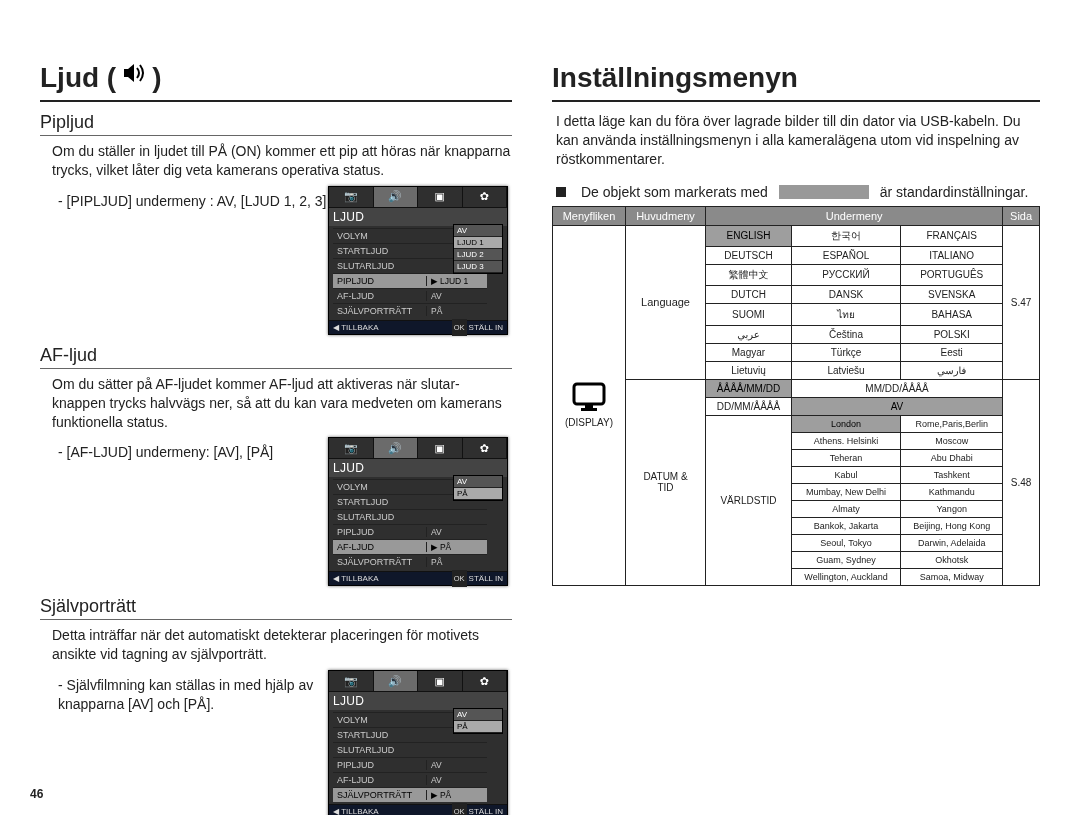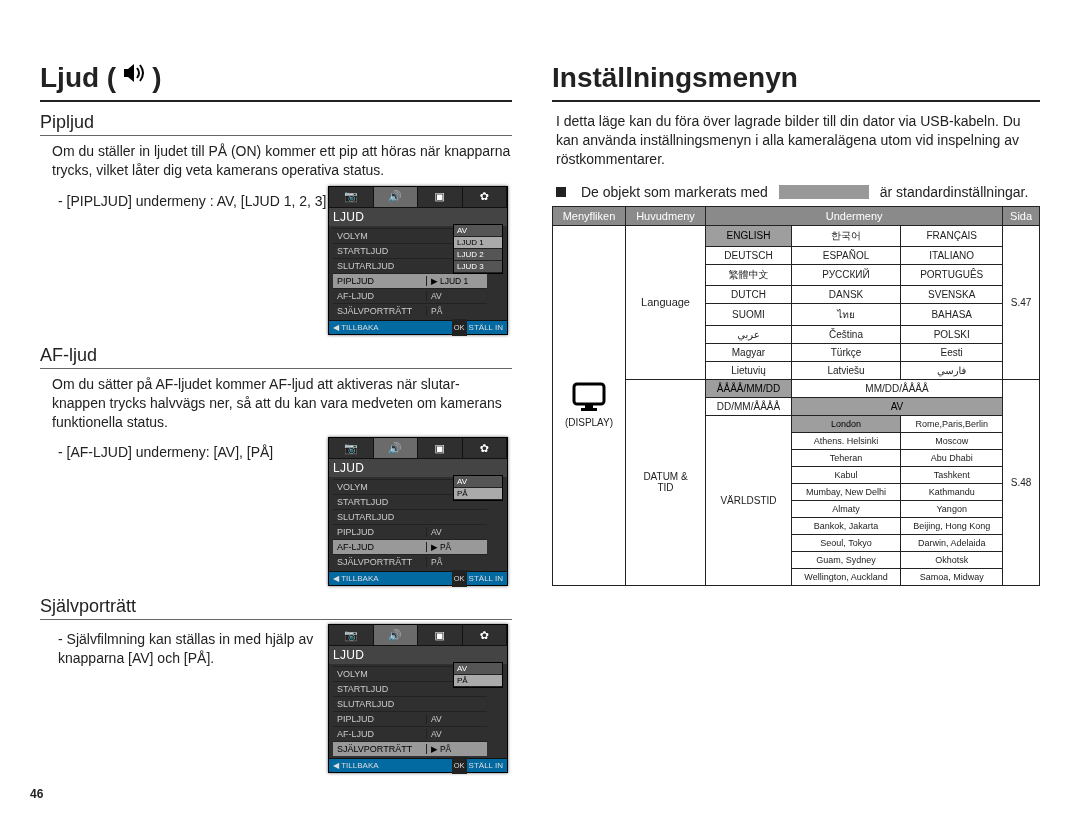--- a/index.html
+++ b/index.html
@@ -119,21 +119,21 @@
     width: 48px;
   }
   .popup-item { font-size: 8px; padding: 1px 3px; color: #fff; border-bottom: 1px solid #222; }
   .popup-item.sel { background: #aaa; color: #000; }
   .cam-footer {
     display: flex;
     justify-content: space-between;
     font-size: 8px;
     padding: 2px 4px;
     border-top: 1px solid #111;
-    background: #0369a1;
+    background: #0f172a;
   }
   .cam-footer span { color: #ddd; }
   .okbox { background:#222; color:#eee; padding:4px 2px; margin-right:2px; font-size:7.5px; }
   
   .bullet-row {
     display: flex;
     align-items: center;
     font-size: 14px;
     margin: 15px 0 6px 4px;
     gap: 9px;
@@ -290,20 +290,21 @@
     </div>
     </div>
     <div class="cam-footer">
       <span>◀  TILLBAKA</span>
       <span><span class="okbox">OK</span>STÄLL IN</span>
     </div>
   </div>
           </div>
       </div>
         <h2 class="section">Självporträtt</h2>
+      <p class="body">Detta inträffar när det automatiskt detekterar placeringen för motivets ansikte vid tagning av självporträtt.</p>
       <div class="section-row">
         <p class="sub">- Självfilmning kan ställas in med hjälp av knapparna [AV] och [PÅ].</p>
         <div class="screen-wrap" style="margin:0 4px 0 0;">
             <div class="cam-screen">
     <div class="cam-tabs">
       <div class="cam-tab">📷</div>
       <div class="cam-tab active">🔊</div>
       <div class="cam-tab">▣</div>
       <div class="cam-tab">✿</div>
     </div>

